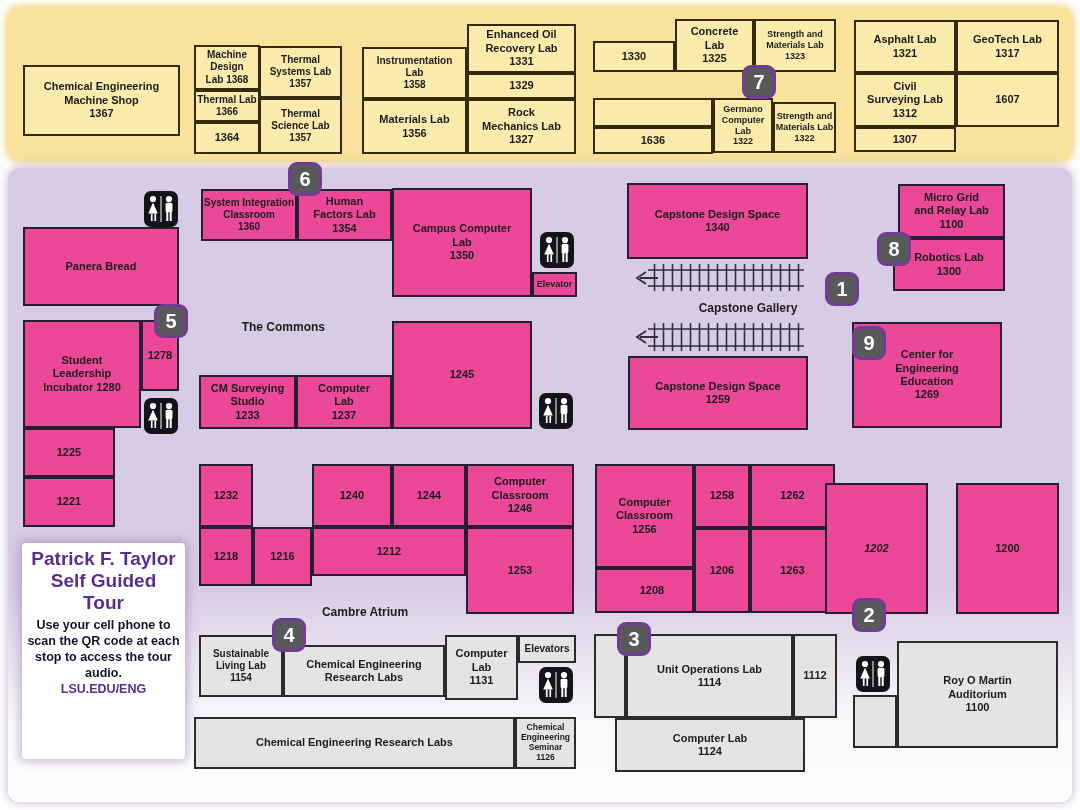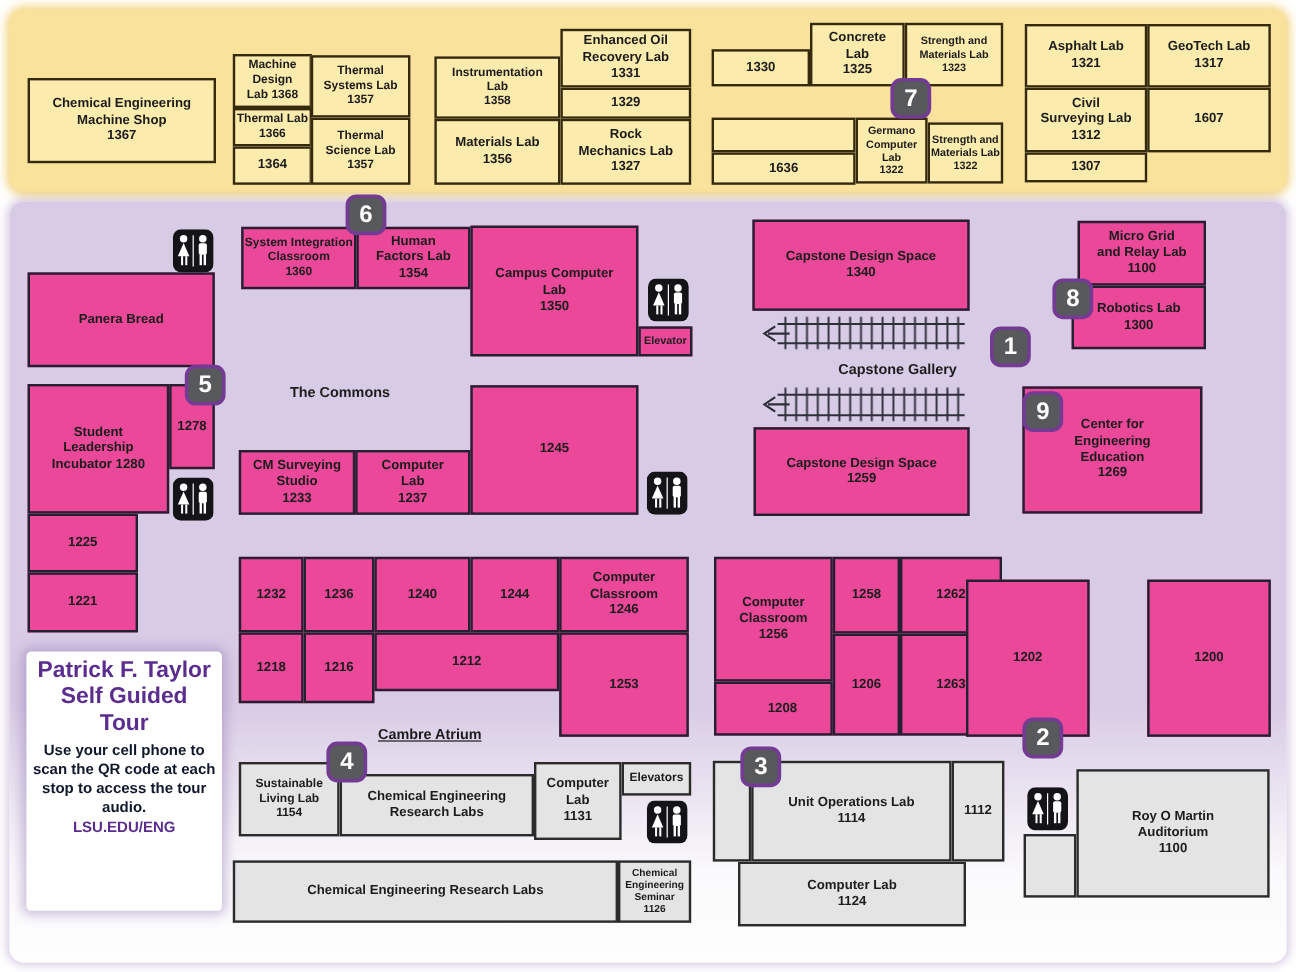--- a/index.html
+++ b/index.html
@@ -118,39 +118,38 @@
   <div class="room pr" style="left:23px;top:428px;width:92px;height:49px;">1225</div>
   <div class="room pr" style="left:23px;top:477px;width:92px;height:50px;">1221</div>
   <div class="room pr" style="left:199px;top:375px;width:97px;height:54px;">CM Surveying
 Studio
 1233</div>
   <div class="room pr" style="left:296px;top:375px;width:96px;height:54px;">Computer
 Lab
 1237</div>
   <div class="room pr" style="left:392px;top:321px;width:140px;height:108px;">1245</div>
   <div class="room pr" style="left:199px;top:464px;width:54px;height:63px;">1232</div>
-  <div class="room pr" style="left:253px;top:464px;width:59px;height:63px;">1236</div>
   <div class="room pr" style="left:312px;top:464px;width:80px;height:63px;">1240</div>
   <div class="room pr" style="left:392px;top:464px;width:74px;height:63px;">1244</div>
   <div class="room pr" style="left:466px;top:464px;width:108px;height:63px;">Computer
 Classroom
 1246</div>
   <div class="room pr" style="left:199px;top:527px;width:54px;height:59px;">1218</div>
   <div class="room pr" style="left:253px;top:527px;width:59px;height:59px;">1216</div>
   <div class="room pr" style="left:312px;top:527px;width:154px;height:49px;">1212</div>
   <div class="room pr" style="left:466px;top:527px;width:108px;height:87px;">1253</div>
   <div class="room pr" style="left:595px;top:464px;width:99px;height:104px;">Computer
 Classroom
 1256</div>
   <div class="room pr" style="left:694px;top:464px;width:56px;height:64px;">1258</div>
   <div class="room pr" style="left:750px;top:464px;width:85px;height:64px;">1262</div>
   <div class="room pr" style="left:694px;top:528px;width:56px;height:85px;">1206</div>
   <div class="room pr" style="left:750px;top:528px;width:85px;height:85px;">1263</div>
   <div class="room pr" style="left:595px;top:568px;width:99px;height:45px;padding-left:15px;">1208</div>
-  <div class="room pr" style="left:805px;top:483px;width:103px;height:131px;">1202</div>
+  <div class="room pr" style="left:825px;top:483px;width:103px;height:131px;font-style:italic;">1202</div>
   <div class="room pr" style="left:956px;top:483px;width:103px;height:131px;">1200</div>
 
   <div class="room gr fs10" style="left:199px;top:635px;width:84px;height:62px;">Sustainable
 Living Lab
 1154</div>
   <div class="room gr" style="left:283px;top:645px;width:162px;height:52px;">Chemical Engineering
 Research Labs</div>
   <div class="room gr" style="left:445px;top:635px;width:73px;height:65px;">Computer
 Lab
 1131</div>
@@ -166,21 +165,21 @@
   <div class="room gr" style="left:793px;top:634px;width:44px;height:84px;">1112</div>
   <div class="room gr" style="left:615px;top:718px;width:190px;height:54px;">Computer Lab
 1124</div>
   <div class="room gr" style="left:897px;top:641px;width:161px;height:107px;">Roy O Martin
 Auditorium
 1100</div>
   <div class="room gr" style="left:853px;top:695px;width:44px;height:53px;"></div>
 
   <div class="arealabel" style="left:205px;top:300px;width:120px;text-align:right;margin-top:20px;">The Commons</div>
   <div class="arealabel" style="left:688px;top:301px;width:120px;text-align:center;">Capstone Gallery</div>
-  <div class="arealabel" style="left:315px;top:605px;width:100px;text-align:left;text-decoration:underline;">Cambre Atrium</div>
+  <div class="arealabel" style="left:315px;top:605px;width:100px;text-align:center;">Cambre Atrium</div>
 
   <svg class="icon" style="left:632px;top:263px;" width="172" height="29" viewBox="0 0 172 29">
     <defs>
         <pattern id="rungs1" width="9" height="29" patternUnits="userSpaceOnUse">
           <line x1="4.5" y1="1" x2="4.5" y2="28" stroke="#2e2e3a" stroke-width="1.6"></line>
         </pattern>
       </defs>
     <line x1="16" y1="7" x2="172" y2="7" stroke="#2e2e3a" stroke-width="1.6"></line>
     <line x1="16" y1="23" x2="172" y2="23" stroke="#2e2e3a" stroke-width="1.6"></line>
     <rect x="20" y="0" width="152" height="29" fill="url(#rungs1)"></rect>

